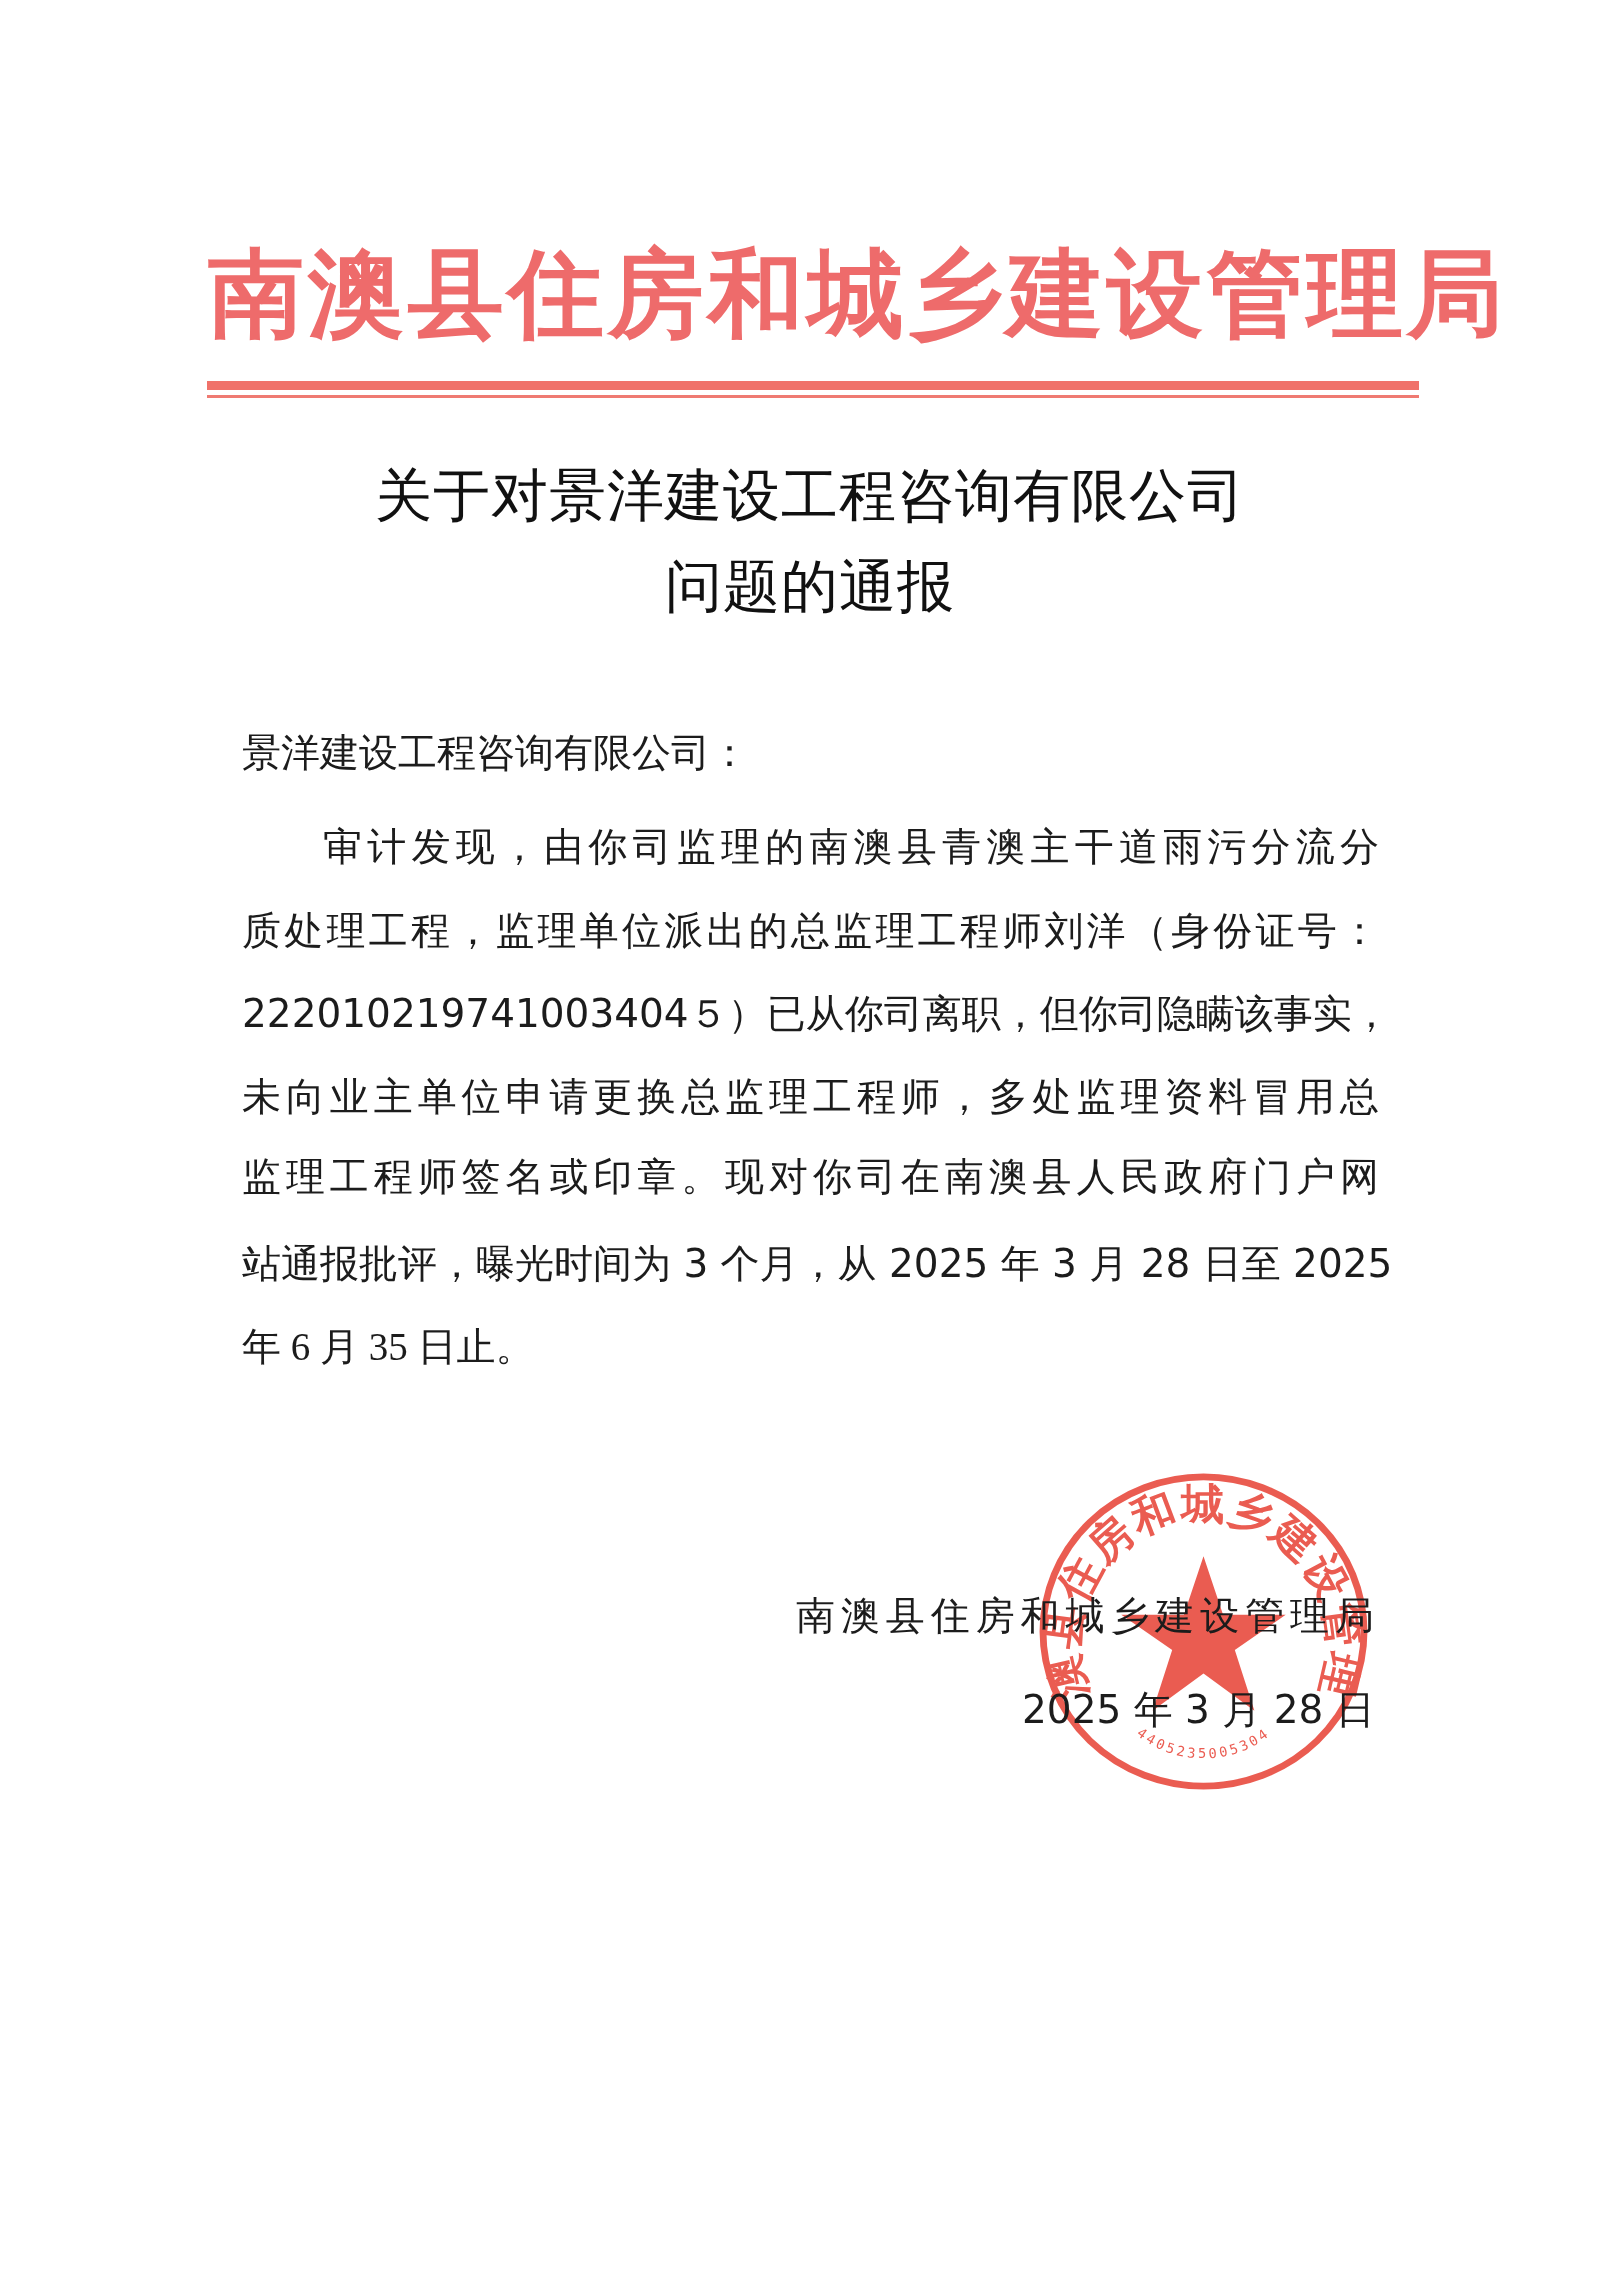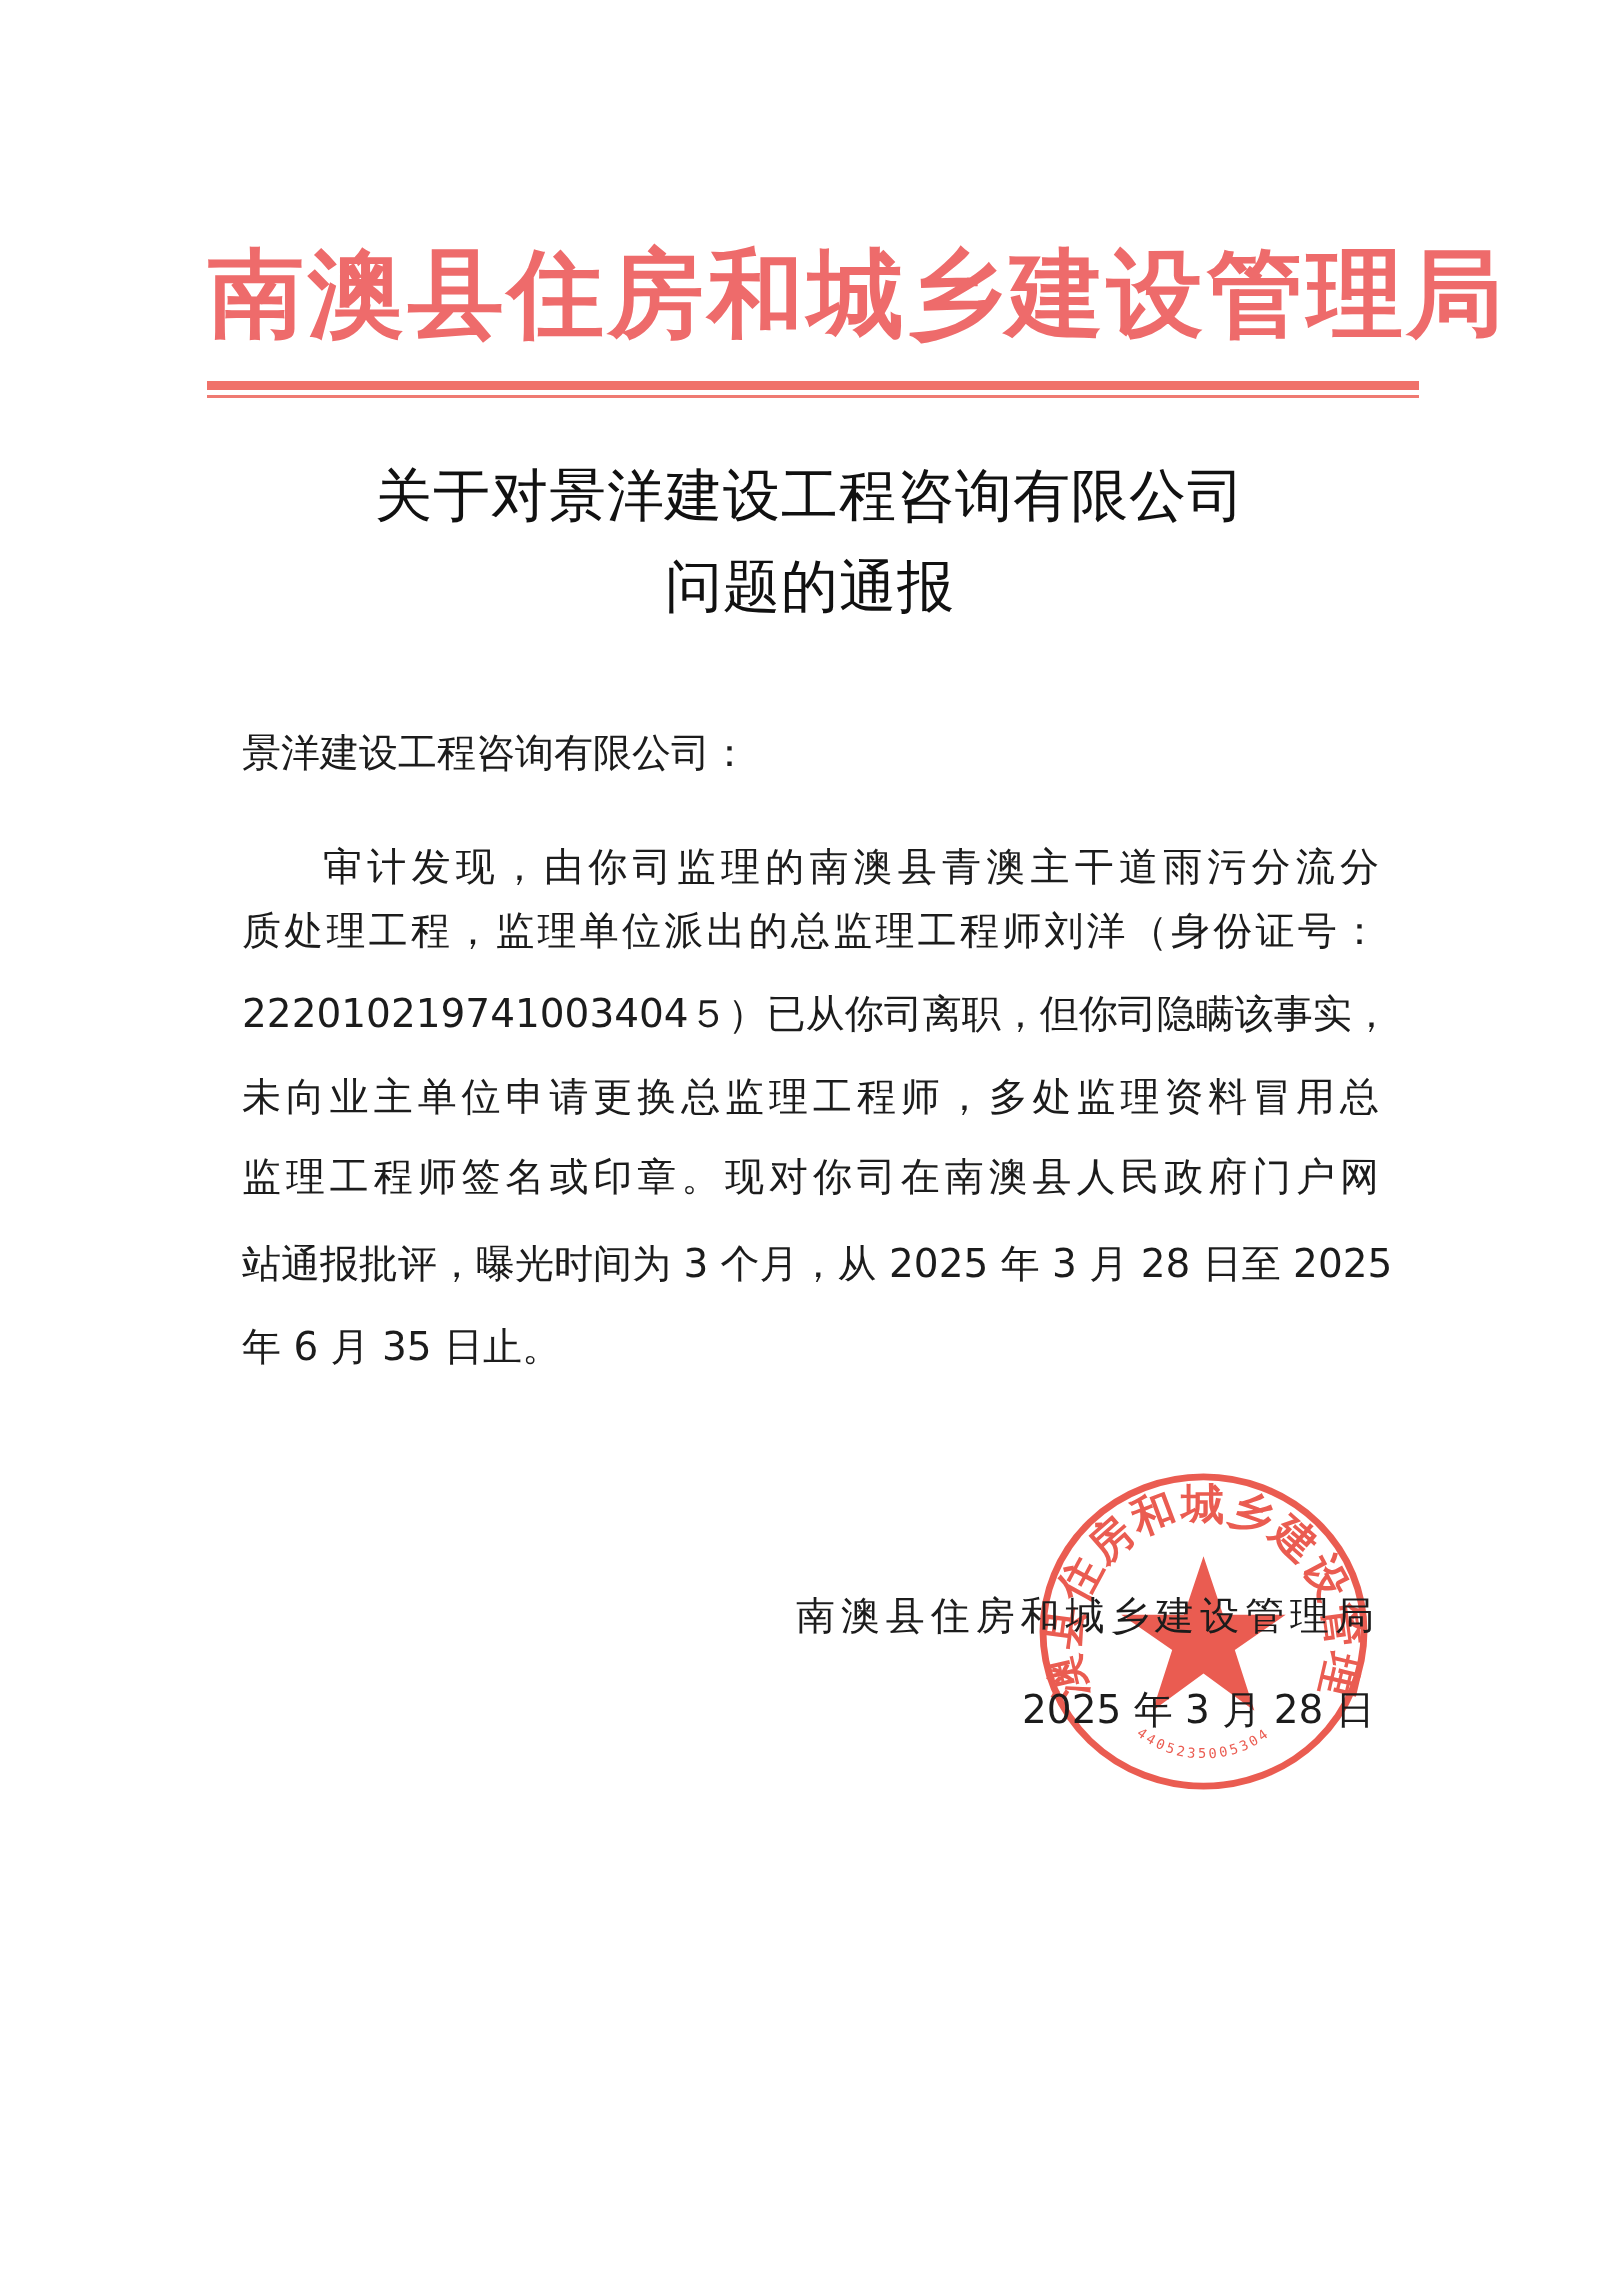--- a/index.html
+++ b/index.html
@@ -79,25 +79,25 @@
       line-height: 55px;
       color: #1c1c1c;
       white-space: nowrap;
       text-align: justify;
       text-align-last: justify;
       letter-spacing: 0px;
     }
     .body-line.no-justify {
       text-align: right;
       text-align-last: left;
+      font-family: Liberation Serif, serif;
     }
     .body-line.indent {
       left: 323px;
       width: 1056px;
-      margin-top: 20px;
     }
 
     .signature {
       position: absolute;
       font-family: "DejaVu Sans", "Liberation Sans", sans-serif;
       font-size: 39px;
       line-height: 55px;
       color: #1c1c1c;
       white-space: nowrap;
       z-index: 3;

